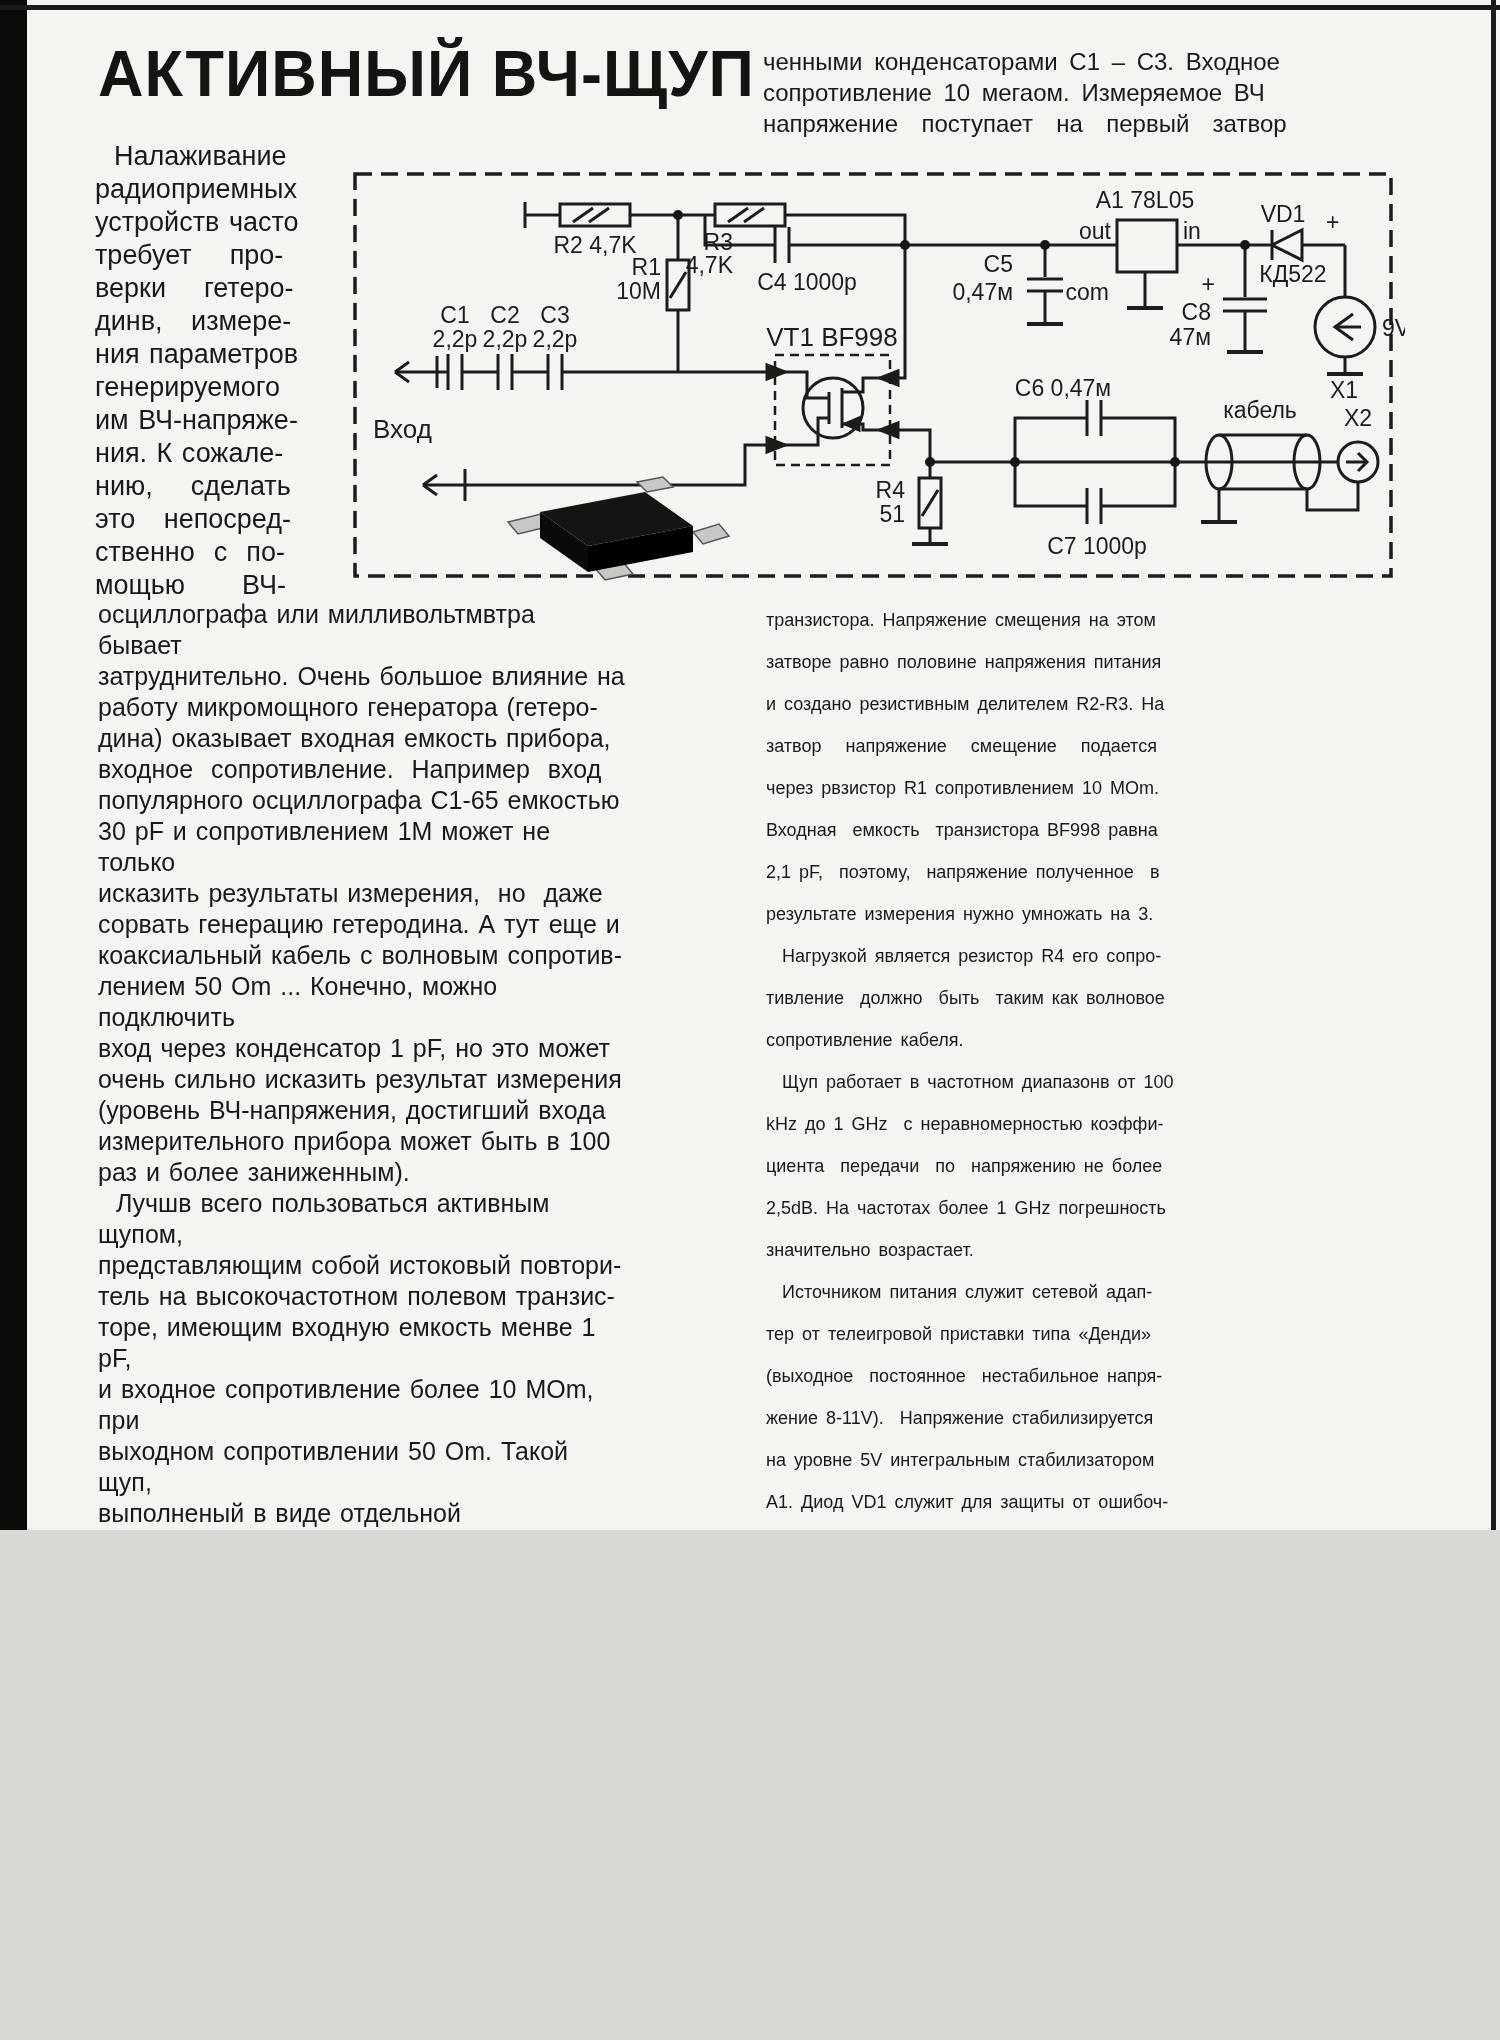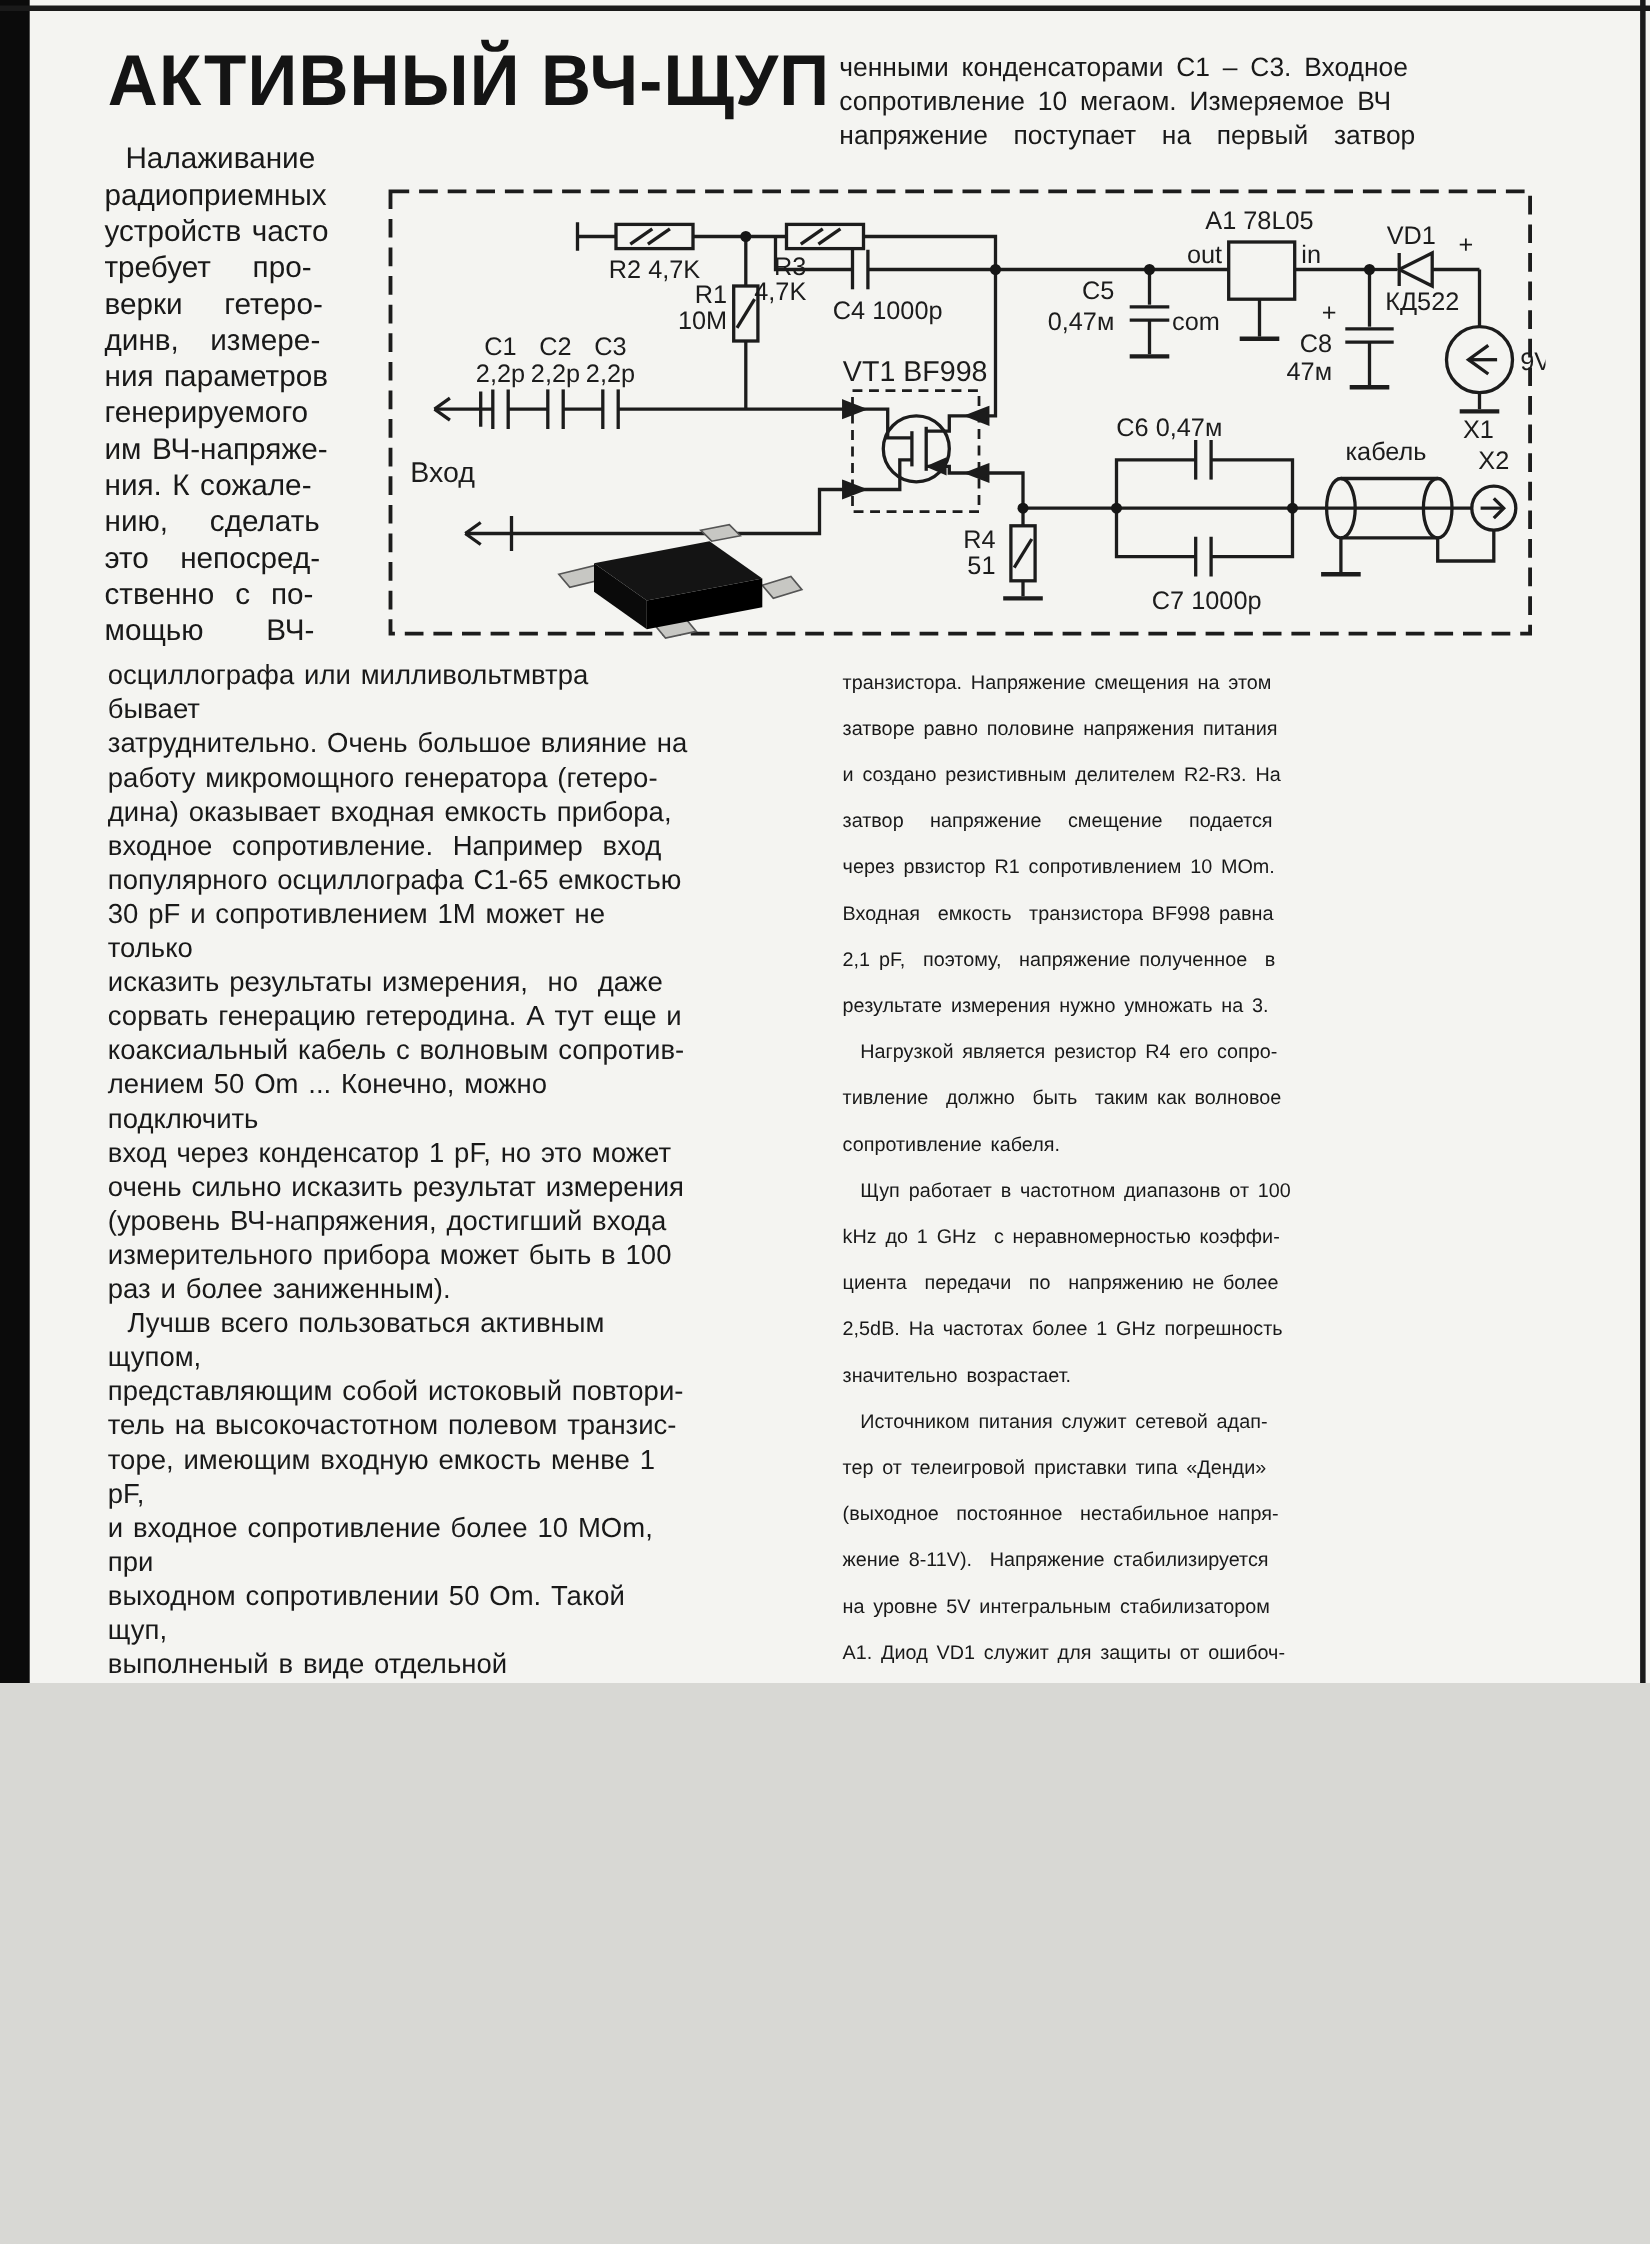--- a/index.html
+++ b/index.html
@@ -6,21 +6,21 @@
   .page{position:relative;width:1500px;height:1530px;background:#f4f4f1;overflow:hidden;
         font-family:"Liberation Sans",sans-serif;color:#1b1b1b;}
   .bar-left{position:absolute;left:0;top:0;width:27px;height:2040px;background:#0b0b0b;}
   .bar-bottom{position:absolute;left:0;top:2012px;width:1500px;height:28px;background:#0b0b0b;}
   .line-top{position:absolute;left:0;top:5px;width:1500px;height:5px;background:#1a1a1a;}
   .line-right{position:absolute;left:1491px;top:0;width:5px;height:2040px;background:#1a1a1a;}
   .title{position:absolute;left:98px;top:36px;font-size:63px;font-weight:bold;
          letter-spacing:1px;color:#141414;transform:scaleY(1.04);transform-origin:left top;}
   .txt{position:absolute;white-space:pre-wrap;color:#191919;}
   .top-right{left:763px;top:46px;width:660px;font-size:24px;line-height:31px;word-spacing:5px;}
-  .intro-left{left:95px;top:128px;width:262px;font-size:27px;line-height:33px;word-spacing:2px;}
+  .intro-left{left:95px;top:140px;width:262px;font-size:27px;line-height:33px;word-spacing:2px;}
   .left-col{left:98px;top:599px;width:528px;font-size:25px;line-height:31px;word-spacing:2px;}
   .right-col{left:766px;top:599px;width:652px;font-size:18px;line-height:42px;word-spacing:3px;}
   .author{position:absolute;left:768px;top:1834px;width:648px;text-align:right;
           font-size:29px;font-style:italic;color:#a21caf;}
   .footer{position:absolute;left:482px;top:1896px;font-size:40px;font-weight:bold;font-style:italic;
           font-family:"DejaVu Serif",serif;color:#15803d;letter-spacing:1px;}
   .pagenum{position:absolute;left:1296px;top:1890px;font-size:56px;font-weight:bold;
            font-family:"DejaVu Sans",sans-serif;letter-spacing:4px;color:#141414;}
   .schematic{position:absolute;left:345px;top:160px;width:1060px;height:430px;}
   svg text{font-family:"Liberation Sans",sans-serif;fill:#1c1c1c;}

